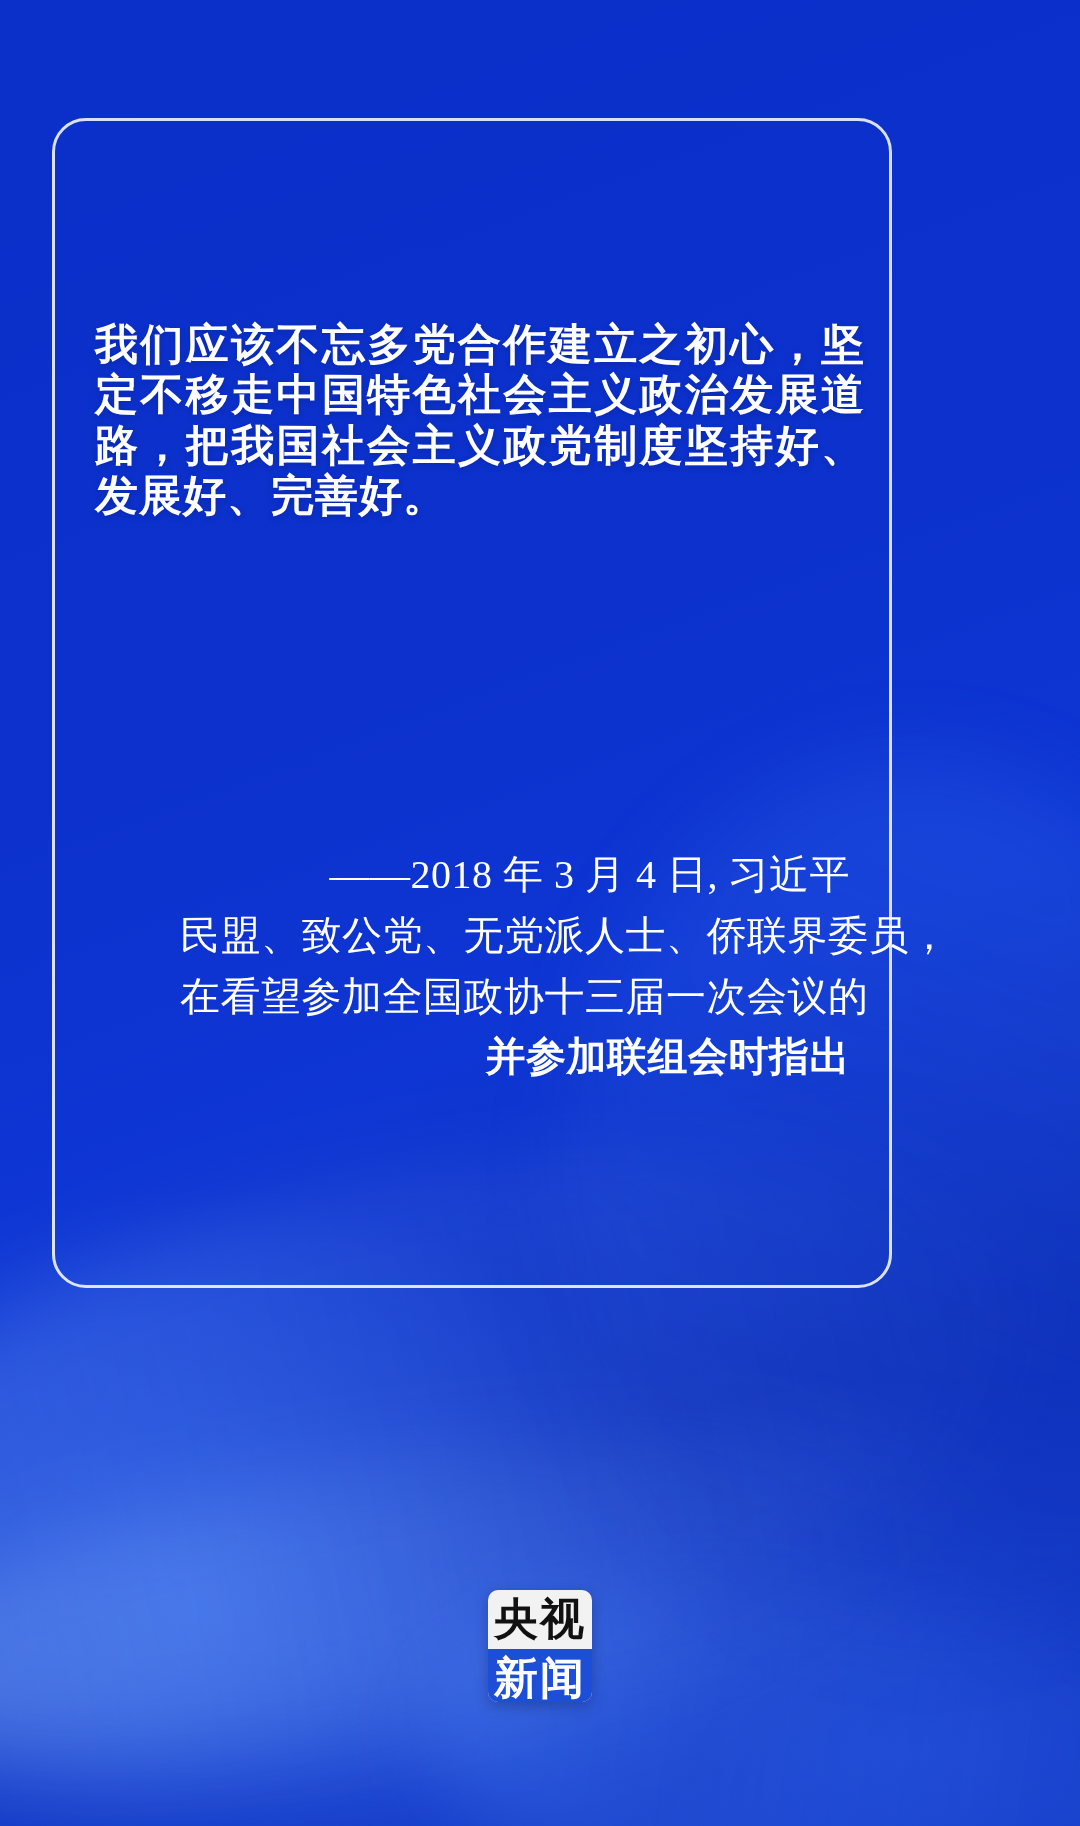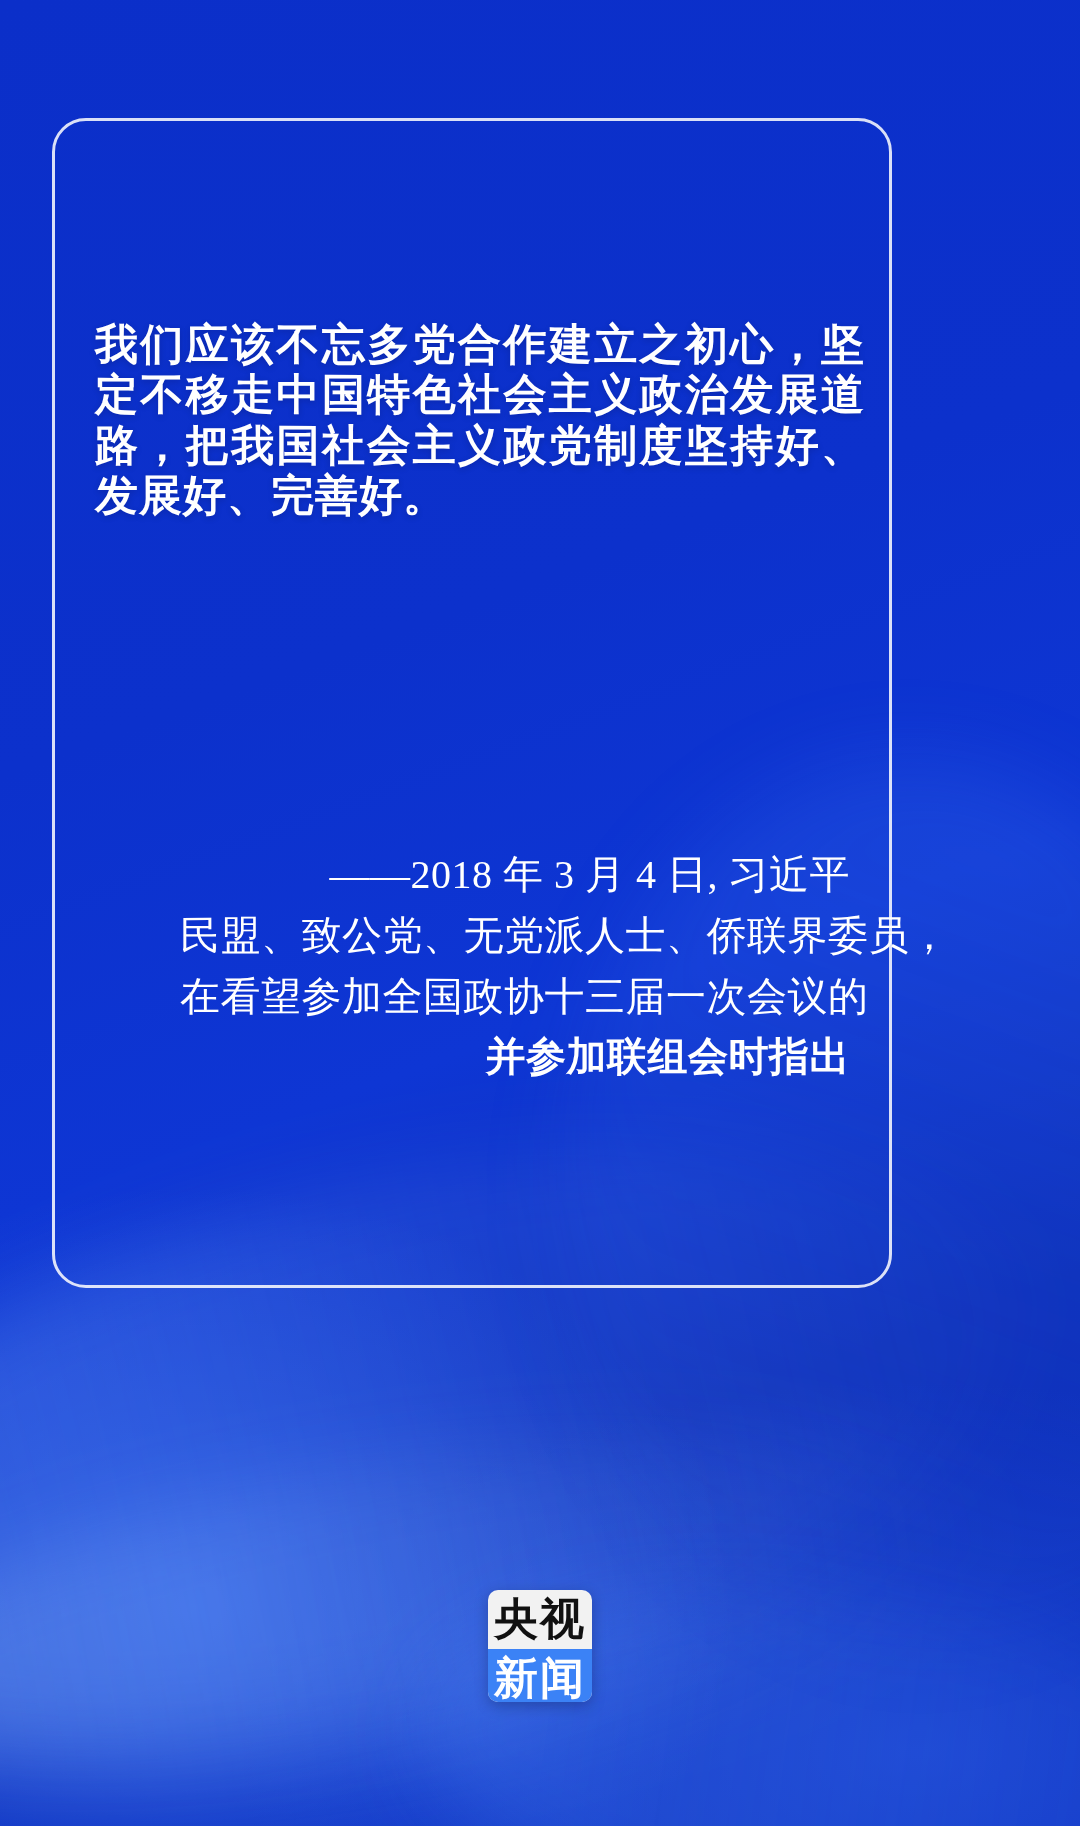--- a/index.html
+++ b/index.html
@@ -124,21 +124,21 @@
     align-items: center;
     justify-content: center;
     color: #111111;
     font-size: 44px;
     font-weight: bold;
     letter-spacing: 2px;
     font-family: "Liberation Sans", sans-serif;
   }
   .logo-bottom {
     flex: 1;
-    background: #3b82f6;
+    background: #1d4ed8;
     display: flex;
     align-items: center;
     justify-content: center;
     color: #ffffff;
     font-size: 44px;
     font-weight: bold;
     letter-spacing: 2px;
     font-family: "Liberation Sans", sans-serif;
   }
 </style>

